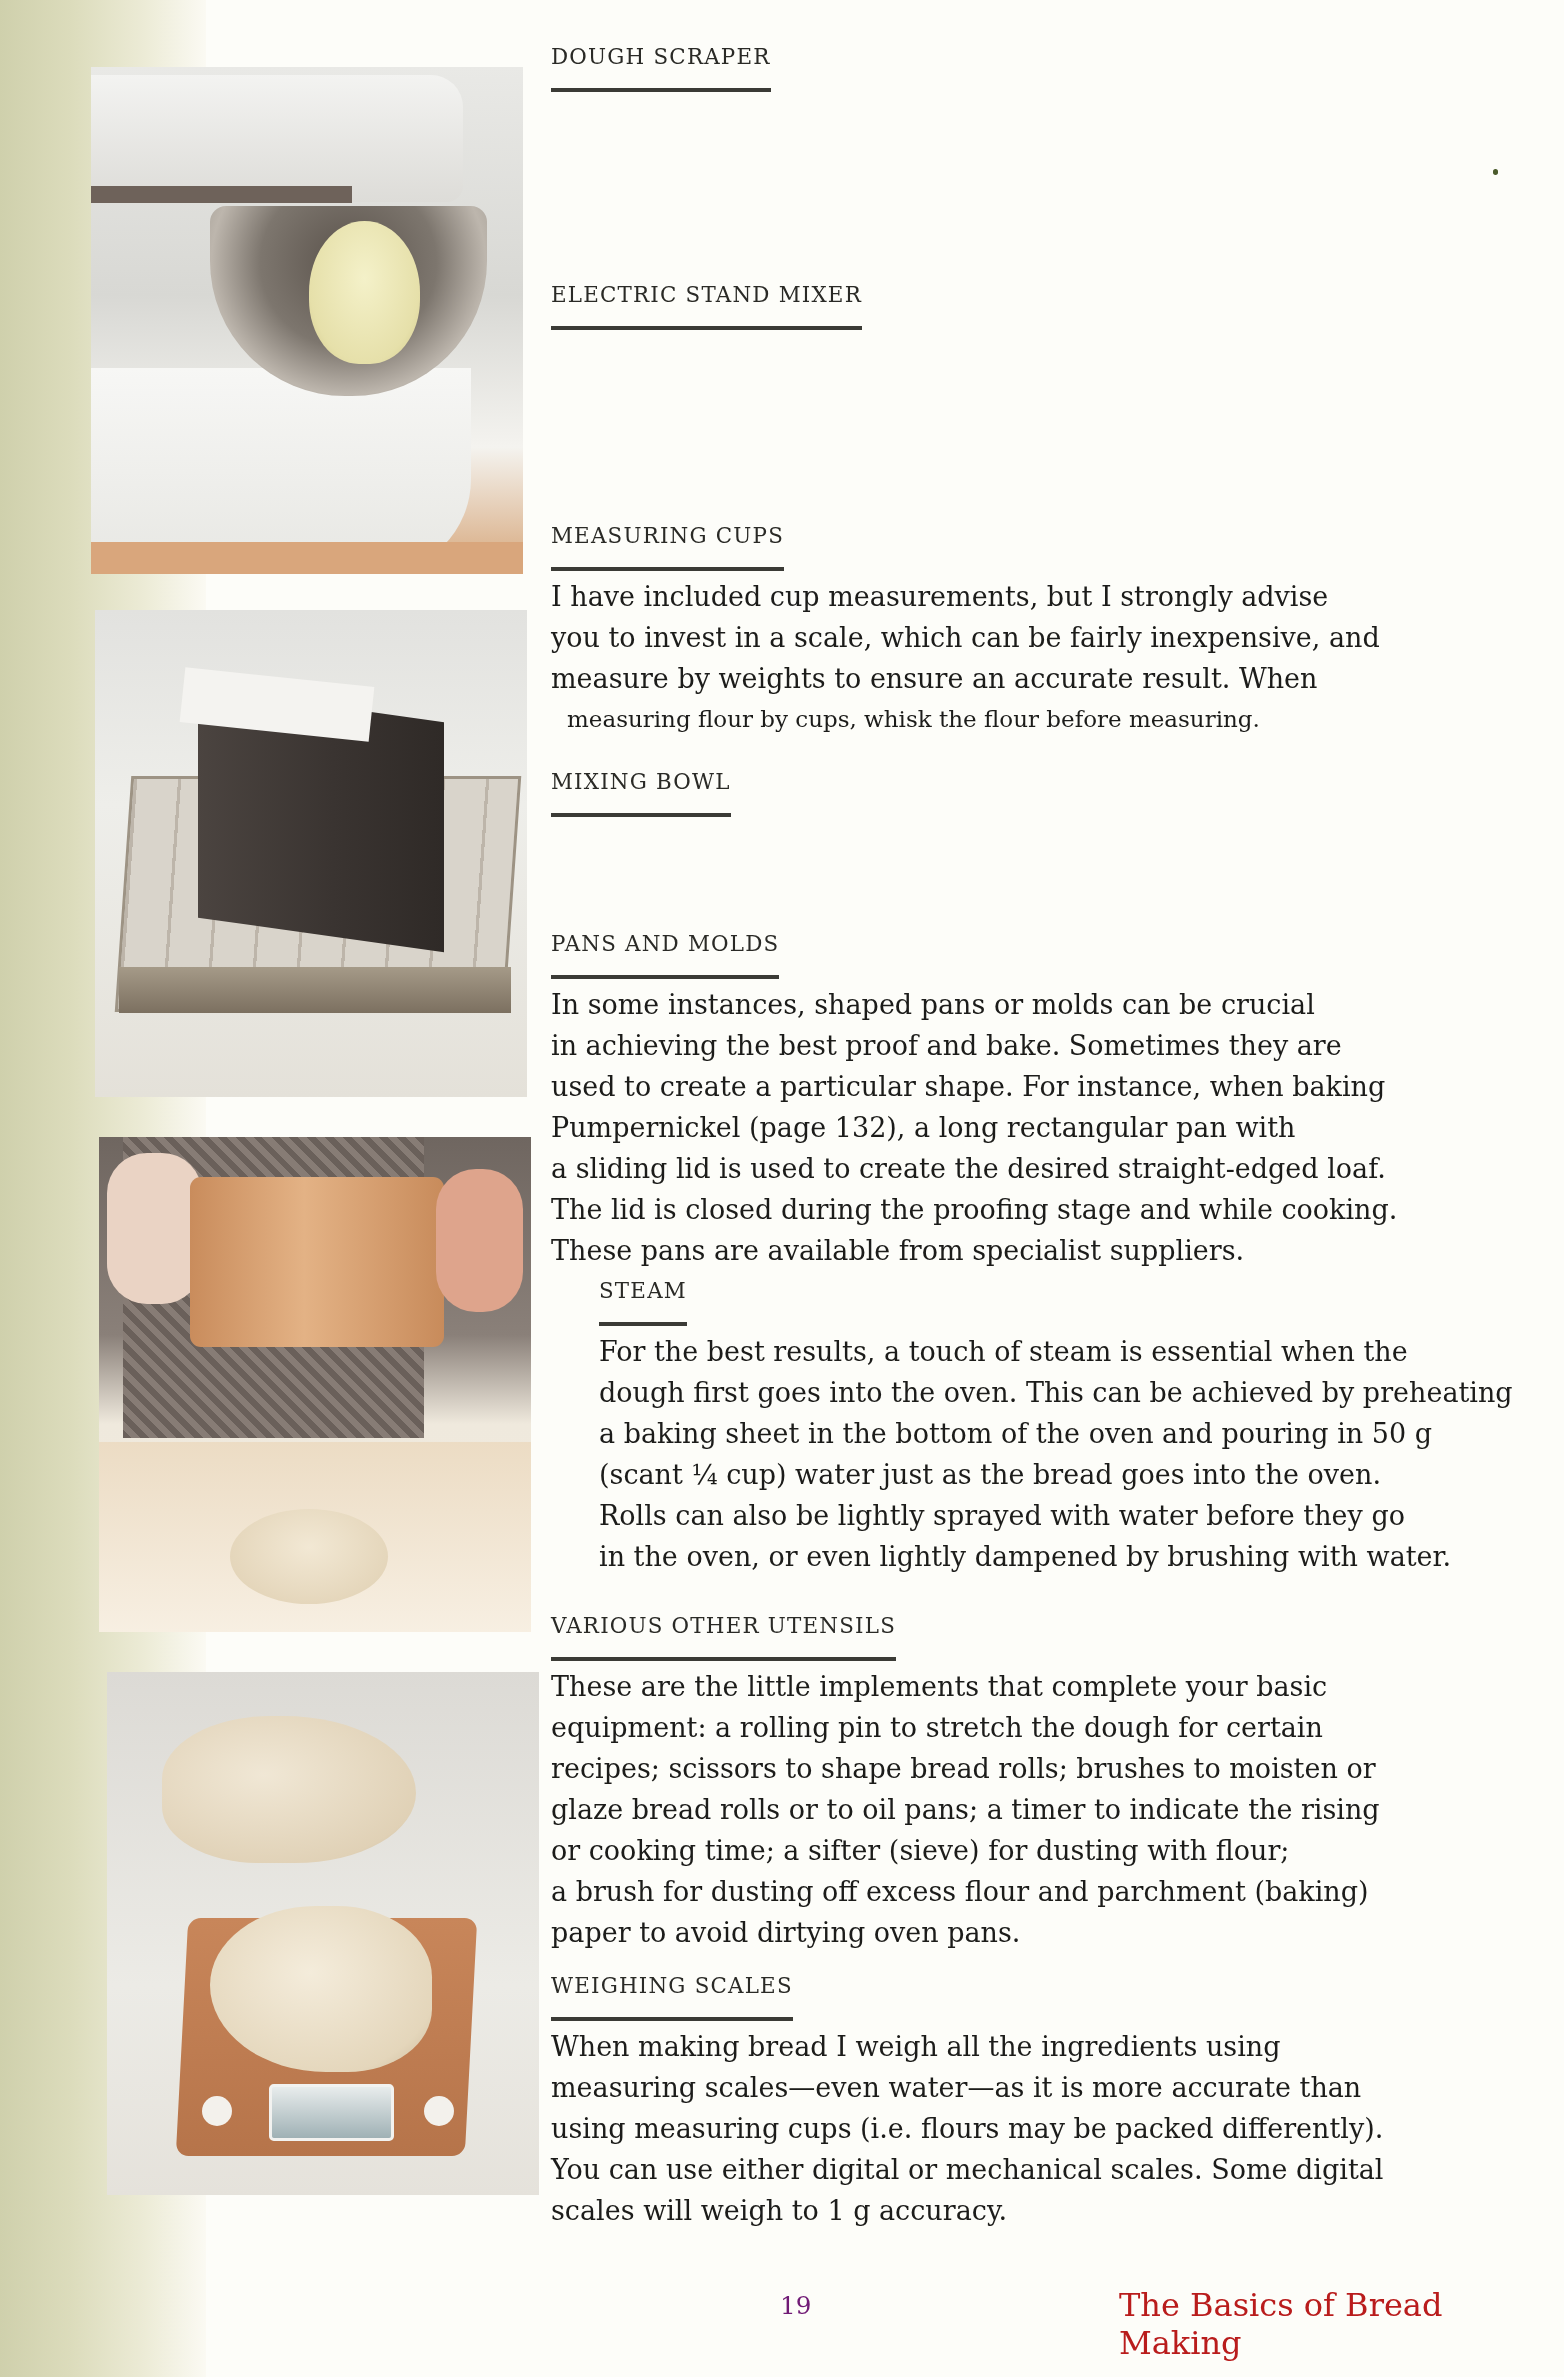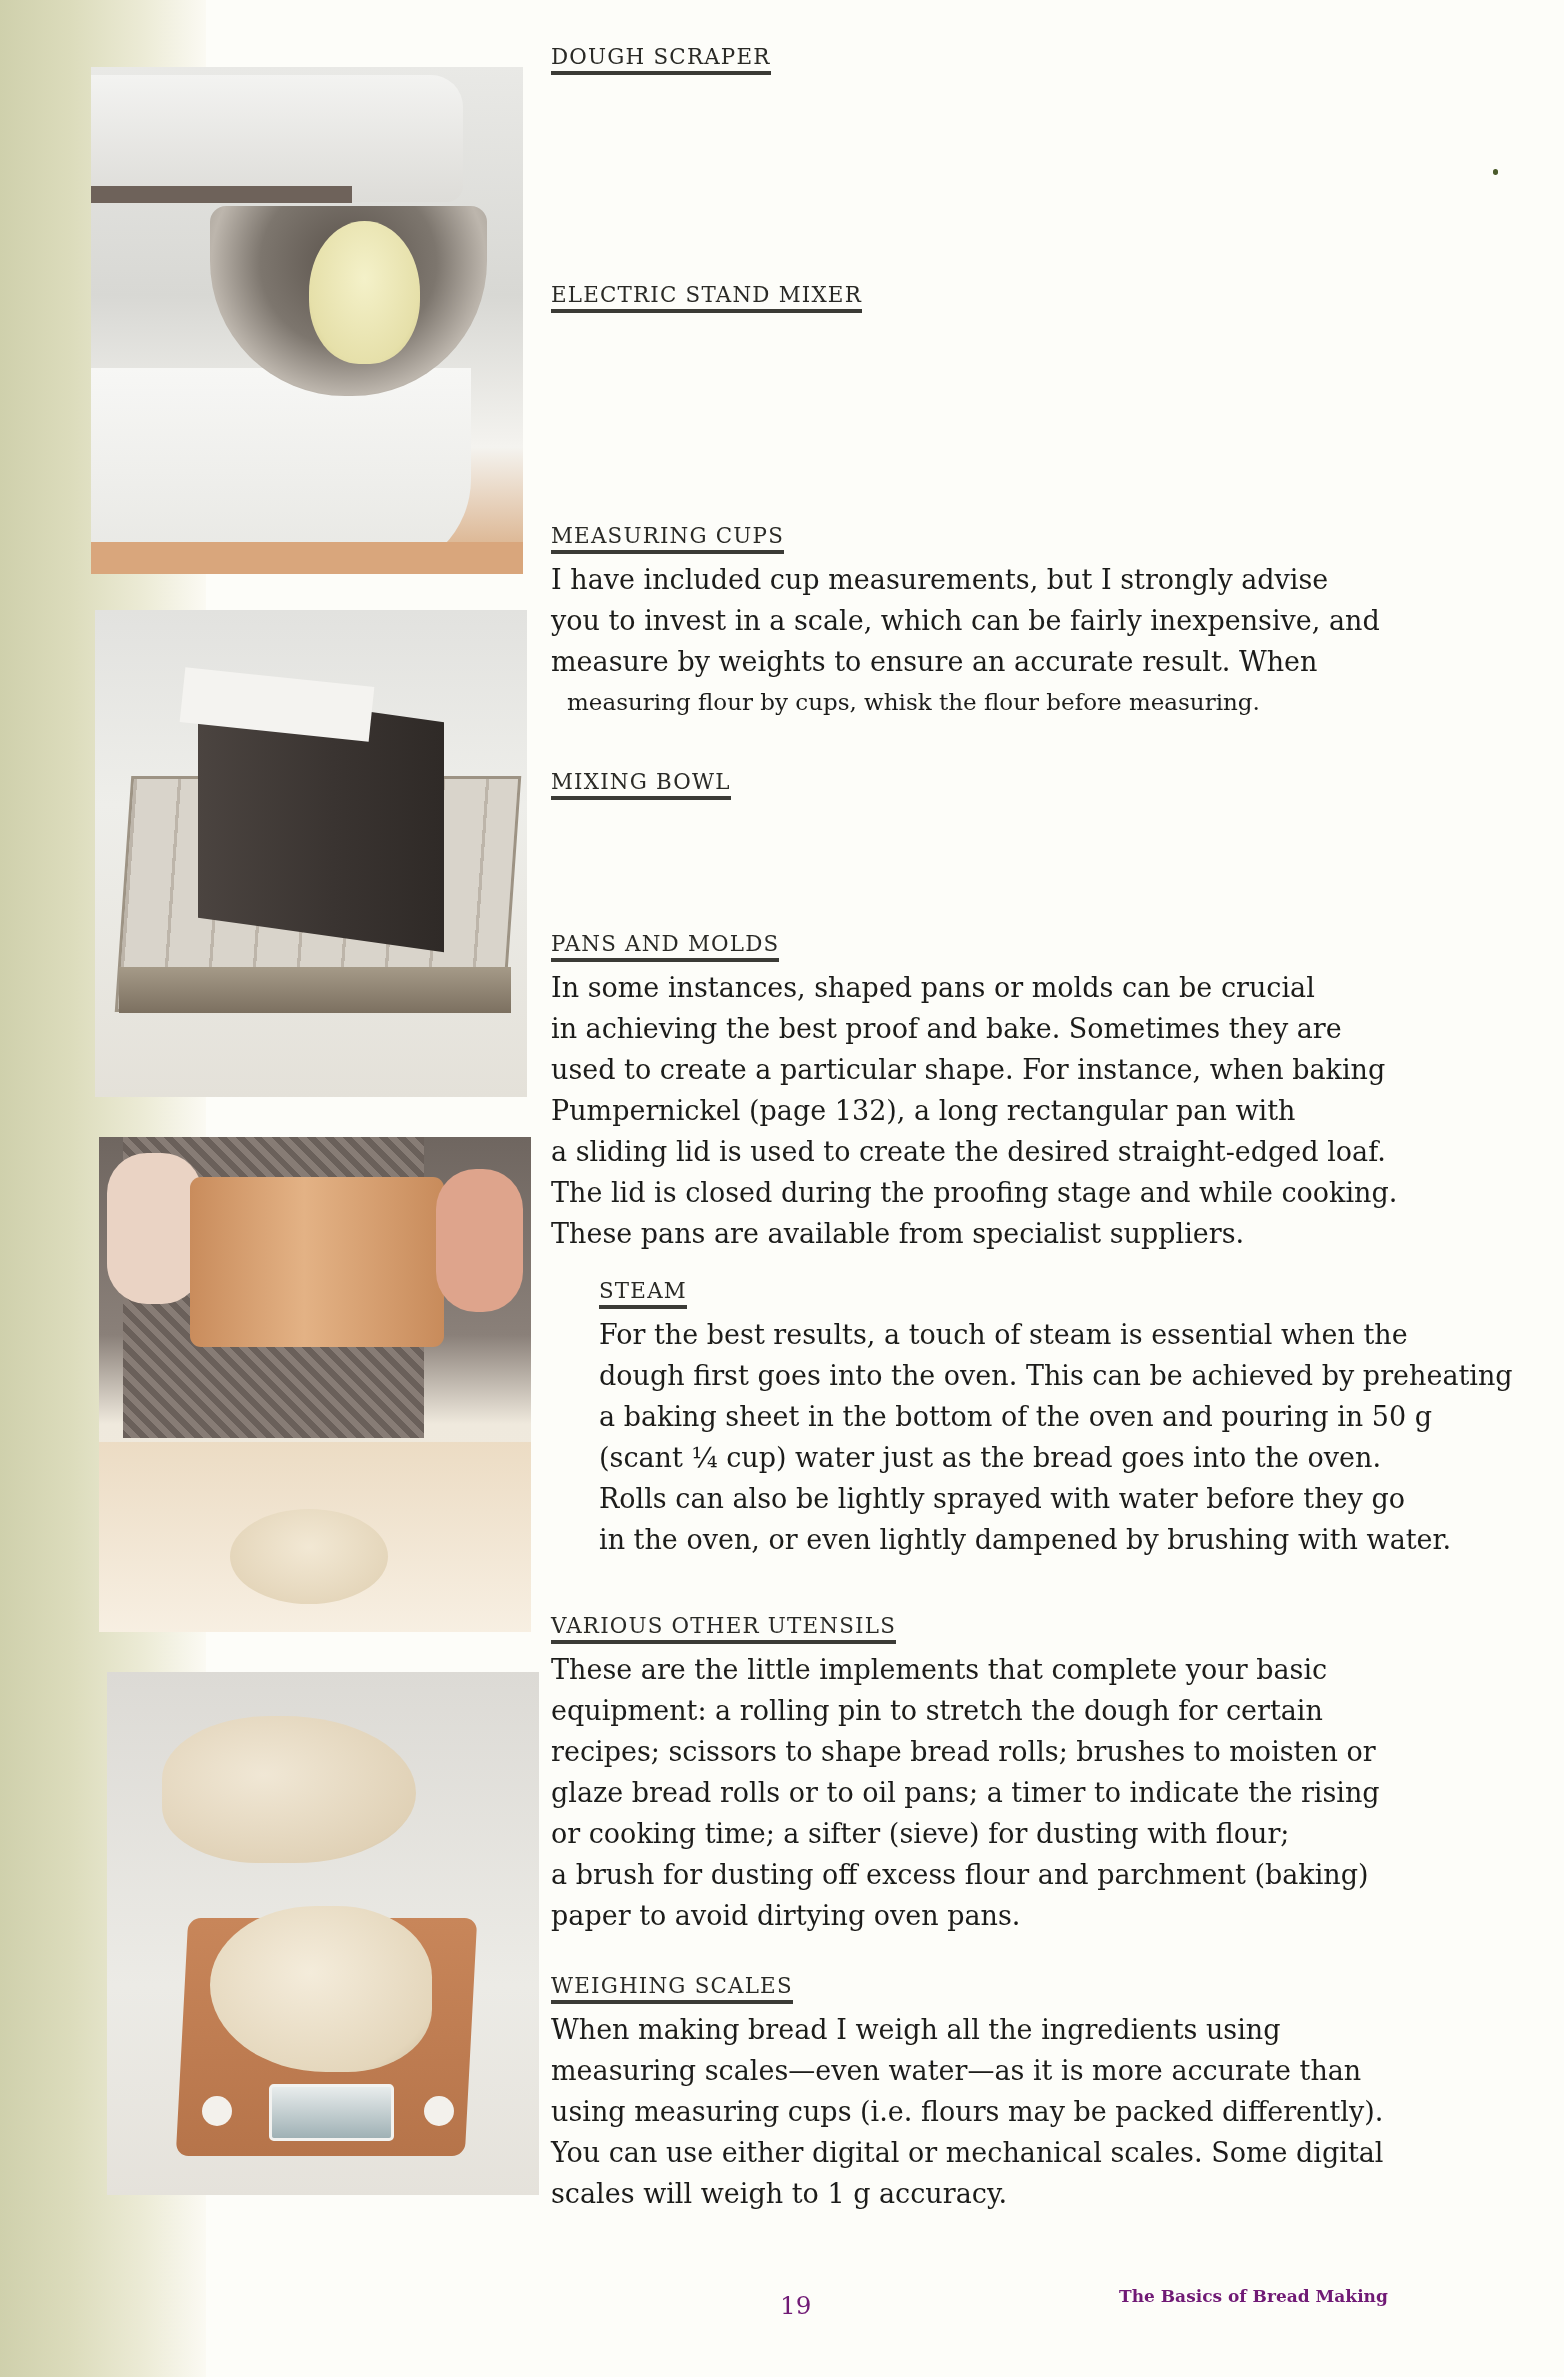--- a/index.html
+++ b/index.html
@@ -122,35 +122,35 @@
     .scale-btn.l { left: 95px; } .scale-btn.r { left: 317px; }
 
     
     .text-col { position: absolute; left: 551px; top: 44px; width: 974px; }
     .section { position: absolute; left: 0; }
     .heading {
       display: inline-block;
       font-size: 21.4px;
       letter-spacing: 1.2px;
       color: #2a2a26;
-      padding-bottom: 2px;
+      padding-bottom: 19px;
       border-bottom: 4px solid #3b3b36;
       margin: 0 0 4.8px 0;
     }
     .body {
       font-size: 27px;
       line-height: 41px;
       color: #1c1c1a;
       white-space: pre-line;
       margin: 0;
     }
     .body.small { font-size: 23px; margin-left: 16px; }
 
     .footer-page { position: absolute; left: 780px; top: 2291px; font-size: 24.6px; color: #701a75; }
-    .footer-title { position: absolute; left: 1119px; top: 2286px; font-size: 17px; color: #701a75; font-weight: bold; }
+    .footer-title { position: absolute; left: 1119px; top: 2286px; font-size: 32px; color: #b91c1c; }
 
     .speck { position: absolute; width: 4.8px; height: 5.5px; border-radius: 50%; background: #4b5b2c; }
   </style>
 </head>
 <body>
 
 <div class="gutter"></div>
 
 <div class="photo-col">
   <div class="photo photo-mixer" title="White electric stand mixer with dough hook and dough in a steel bowl">

